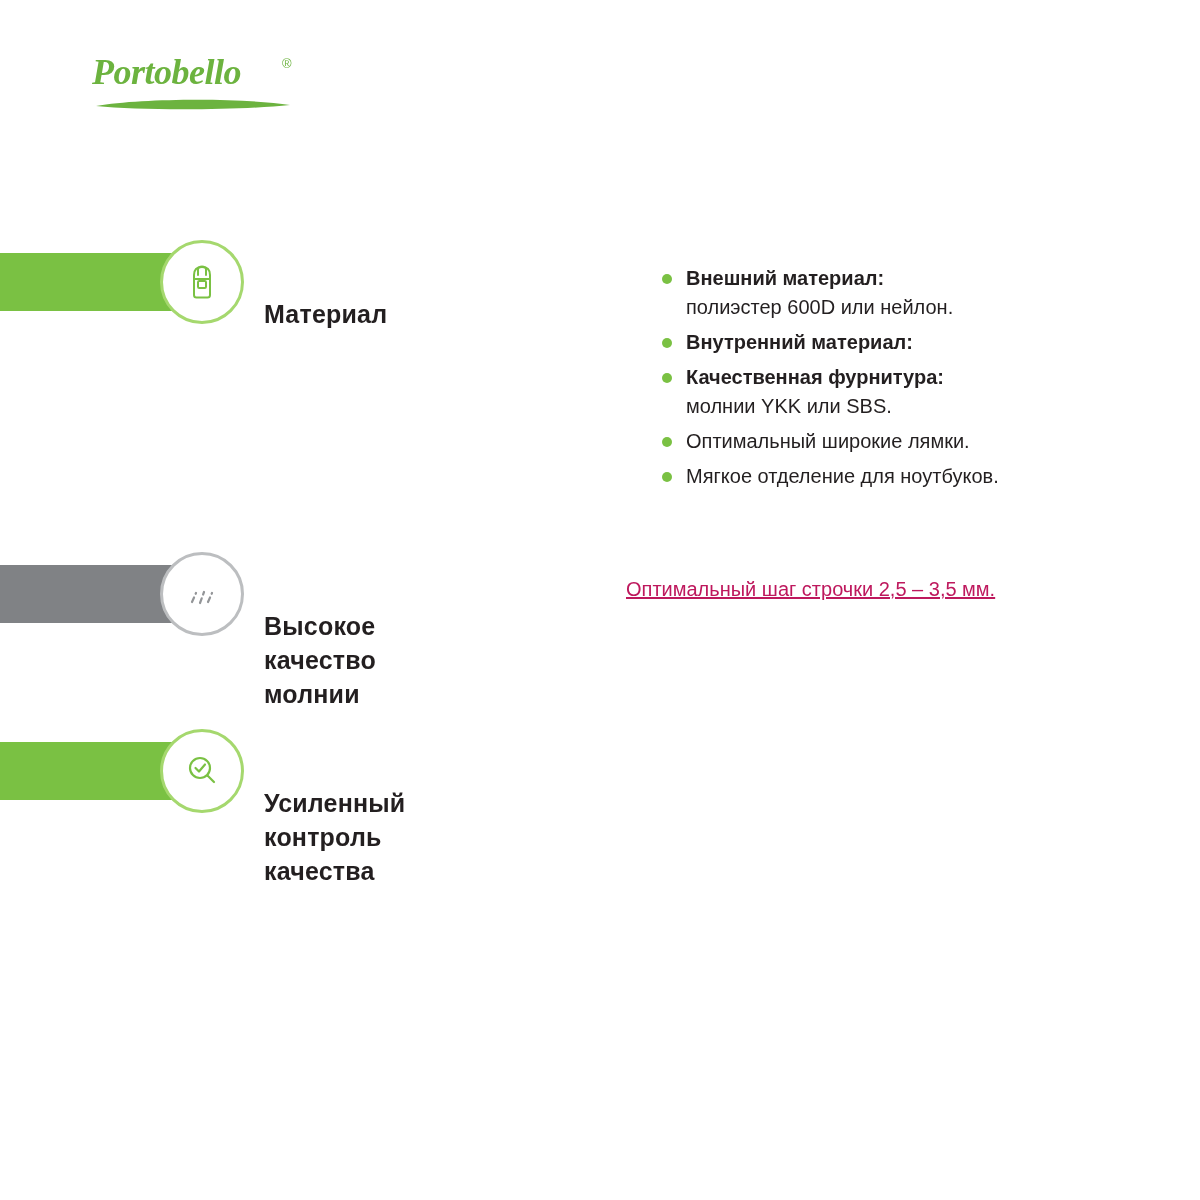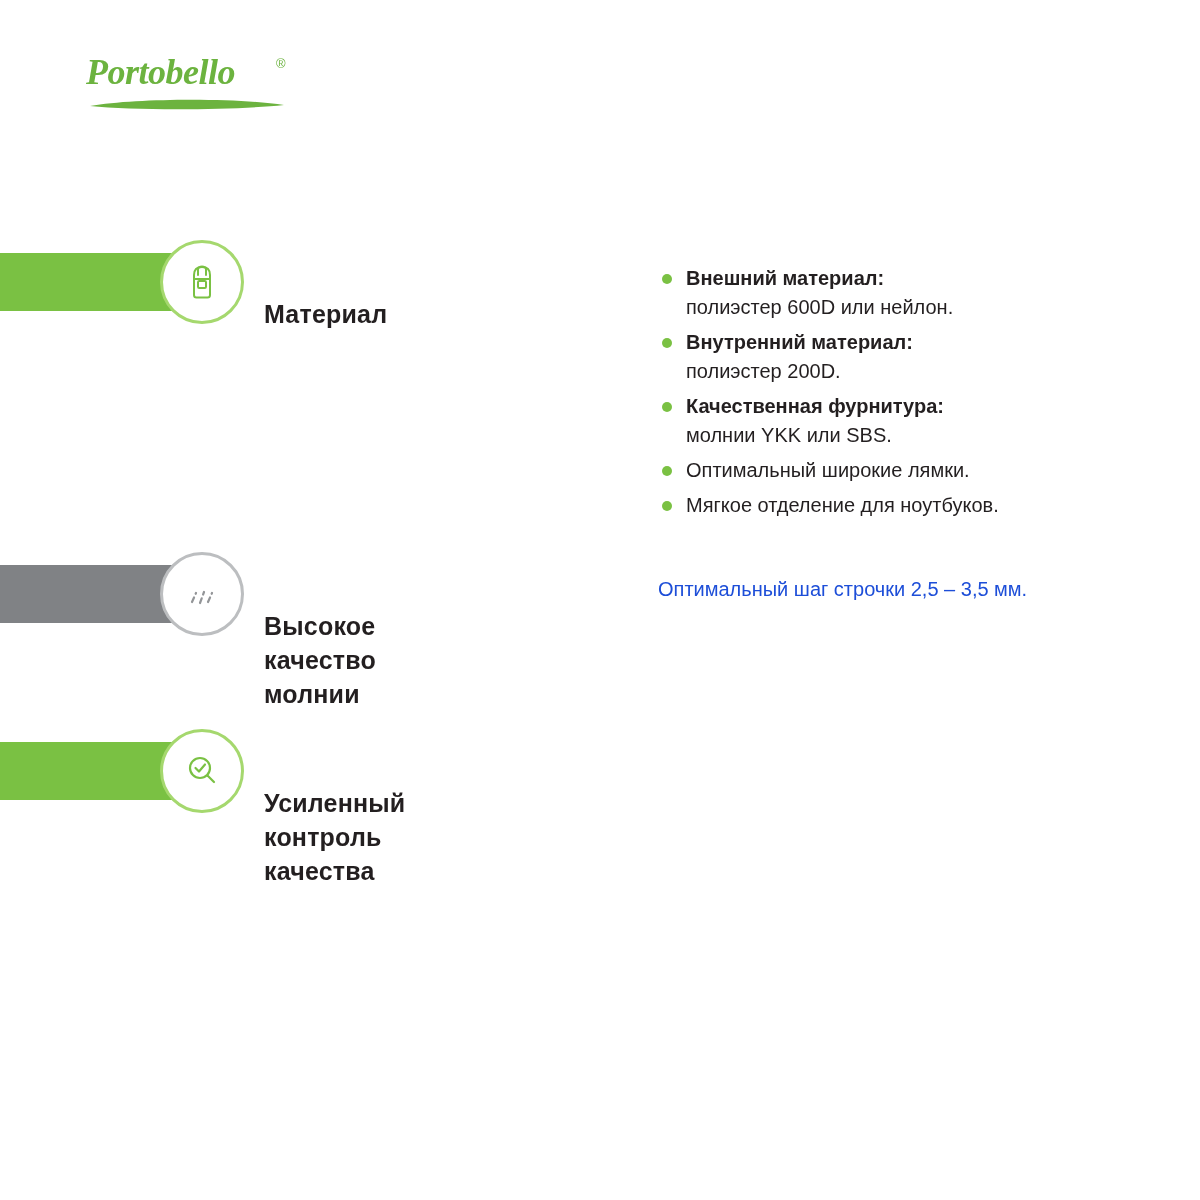--- a/index.html
+++ b/index.html
@@ -20,21 +20,21 @@
   .header {
     position: absolute;
     top: 0;
     left: 0;
     width: 1200px;
     height: 160px;
   }
 
   .logo {
     position: absolute;
-    left: 86px;
+    left: 92px;
     top: 48px;
     width: 215px;
     height: 66px;
   }
   .logo-text {
     font-family: "Liberation Serif", serif;
     font-style: italic;
     font-weight: bold;
     font-size: 36px;
     letter-spacing: -0.5px;
@@ -151,26 +151,27 @@
   .bullet .b-strong {
     font-weight: bold;
   }
   .bullet .b-rest {
     display: block;
     font-weight: normal;
   }
 
   .note {
     position: absolute;
-    left: 658px;
+    left: 626px;
     top: 575px;
     font-size: 20px;
     line-height: 28px;
-    color: #1d4ed8;
+    color: #be185d;
     white-space: nowrap;
+    text-decoration: underline;
   }
 
   svg { display: block; }
 </style>
 </head>
 <body>
 
 <div class="header">
 
   <div class="logo">
@@ -200,21 +201,20 @@
 
 <div class="bullets">
   <div class="bullet">
     <span class="dot"></span>
     <span class="b-strong">Внешний материал:</span>
     <span class="b-rest">полиэстер 600D или нейлон.</span>
   </div>
   <div class="bullet">
     <span class="dot"></span>
     <span class="b-strong">Внутренний материал:</span>
-    <span class="b-rest">полиэстер 200D.</span>
   </div>
   <div class="bullet">
     <span class="dot"></span>
     <span class="b-strong">Качественная фурнитура:</span>
     <span class="b-rest">молнии YKK или SBS.</span>
   </div>
   <div class="bullet">
     <span class="dot"></span>
     <span>Оптимальный широкие лямки.</span>
   </div>

